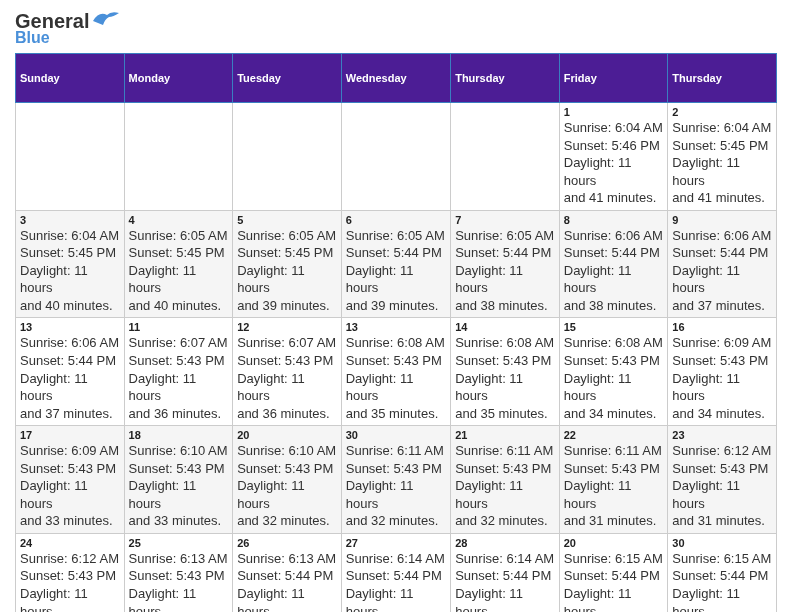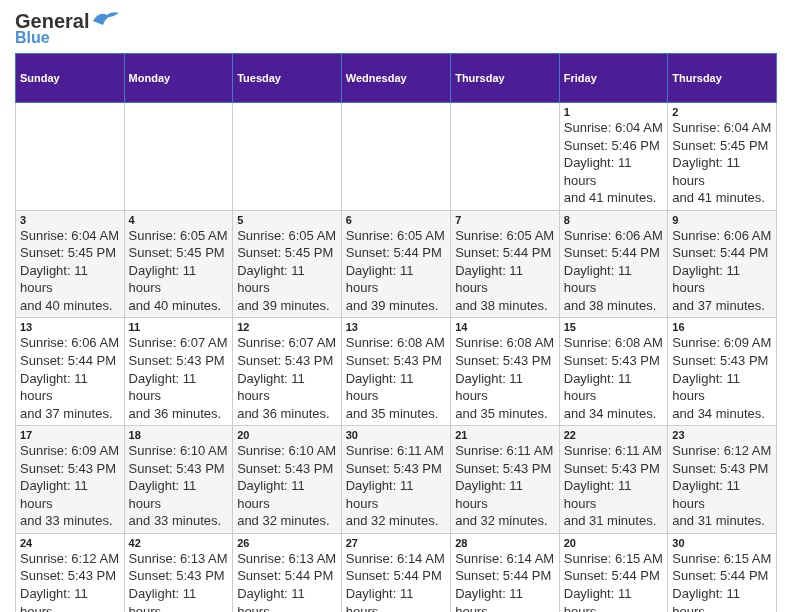--- a/index.html
+++ b/index.html
@@ -293,21 +293,21 @@
         </tr>
         <tr>
           <td>
             <div class="day-num">24</div>
             <div class="day-info" style="white-space: pre-line;">Sunrise: 6:12 AM
 Sunset: 5:43 PM
 Daylight: 11 hours
 and 30 minutes.</div>
           </td>
           <td>
-            <div class="day-num">42</div>
+            <div class="day-num">25</div>
             <div class="day-info" style="white-space: pre-line;">Sunrise: 6:13 AM
 Sunset: 5:43 PM
 Daylight: 11 hours
 and 30 minutes.</div>
           </td>
           <td>
             <div class="day-num">26</div>
             <div class="day-info" style="white-space: pre-line;">Sunrise: 6:13 AM
 Sunset: 5:44 PM
 Daylight: 11 hours

